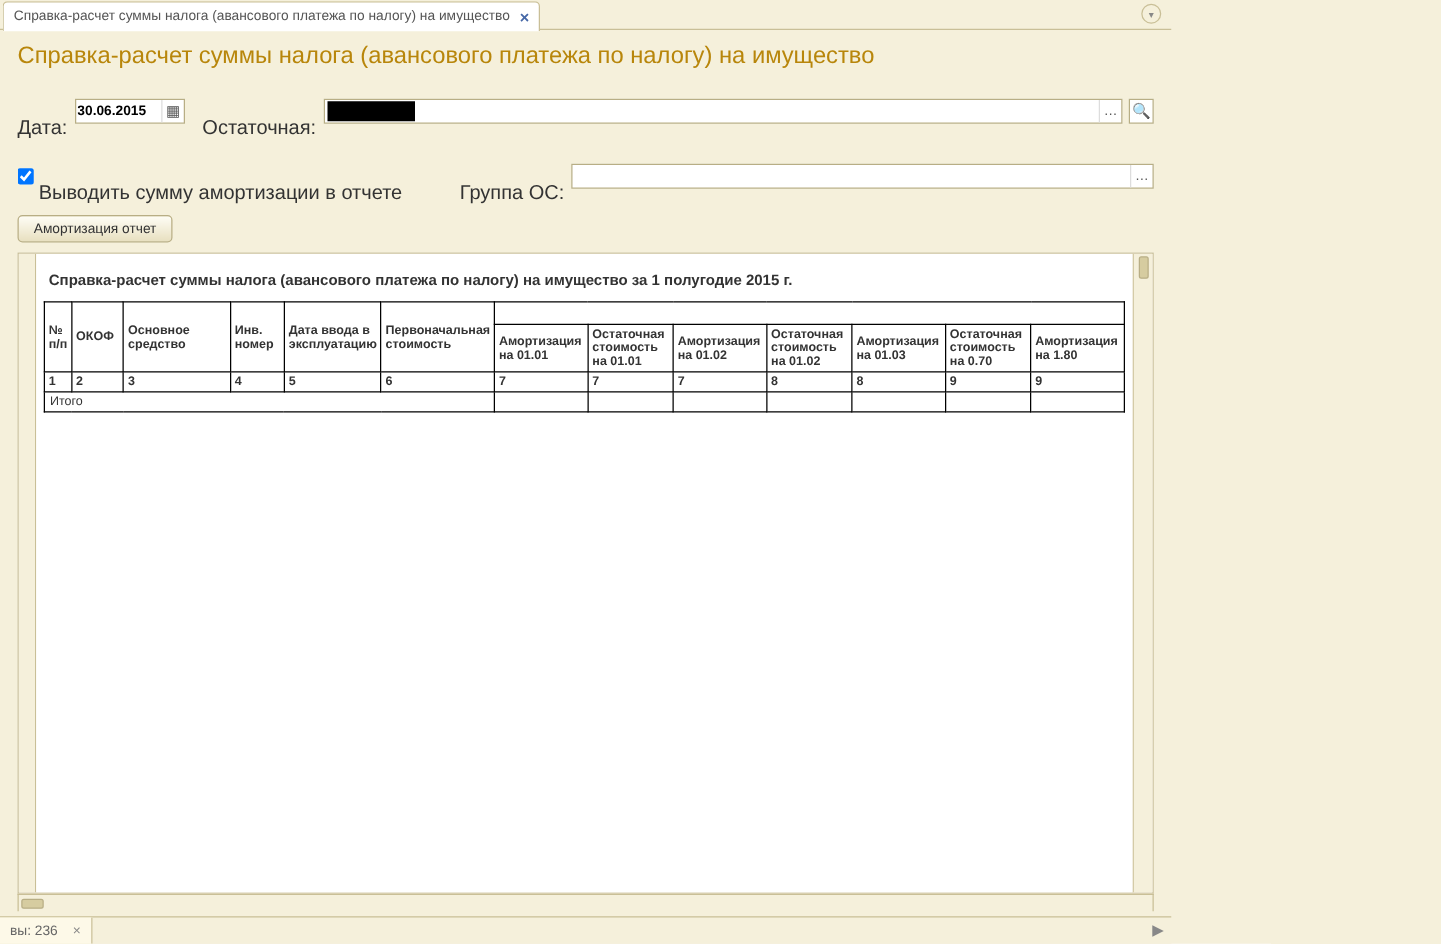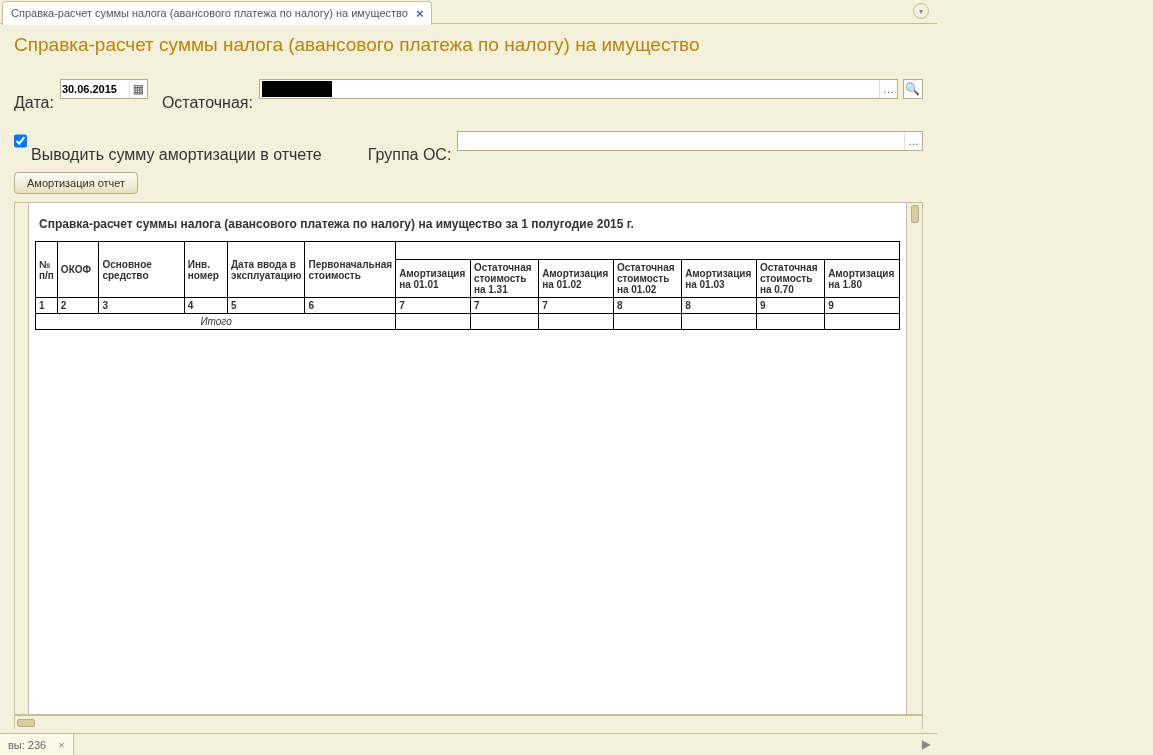--- a/index.html
+++ b/index.html
@@ -231,21 +231,21 @@
   table.report th, table.report td {
     border: 1px solid #000;
     text-align: left;
     padding: 2px 3px;
     vertical-align: middle;
   }
   table.report th {
     font-weight: bold;
     background: #fff;
   }
-  table.report td.left { text-align: center; padding-left: 4px; font-style: italic; }
+  table.report td.left { text-align: left; padding-left: 4px; }
   .footer {
     height: 22px;
     background: #f5f0db;
     border-top: 1px solid #c9bf97;
     display: flex;
     align-items: center;
     font-size: 11px;
     color: #666;
     position: relative;
   }
@@ -337,21 +337,21 @@
               <th rowspan="2" style="width:34px">№ п/п</th>
               <th rowspan="2" style="width:56px">ОКОФ</th>
               <th rowspan="2" style="width:180px">Основное средство</th>
               <th rowspan="2" style="width:60px">Инв. номер</th>
               <th rowspan="2" style="width:70px">Дата ввода в эксплуатацию</th>
               <th rowspan="2" style="width:76px">Первоначальная стоимость</th>
               <th colspan="7" style="height:18px"></th>
             </tr>
             <tr>
               <th style="width:80px">Амортизация на 01.01</th>
-              <th style="width:80px">Остаточная стоимость на 1.31</th>
+              <th style="width:80px">Остаточная стоимость на 01.01</th>
               <th style="width:80px">Амортизация на 01.02</th>
               <th style="width:80px">Остаточная стоимость на 01.02</th>
               <th style="width:80px">Амортизация на 01.03</th>
               <th style="width:80px">Остаточная стоимость на 0.70</th>
               <th style="width:80px">Амортизация на 1.80</th>
             </tr>
             <tr>
               <th>1</th>
               <th>2</th>
               <th>3</th>

